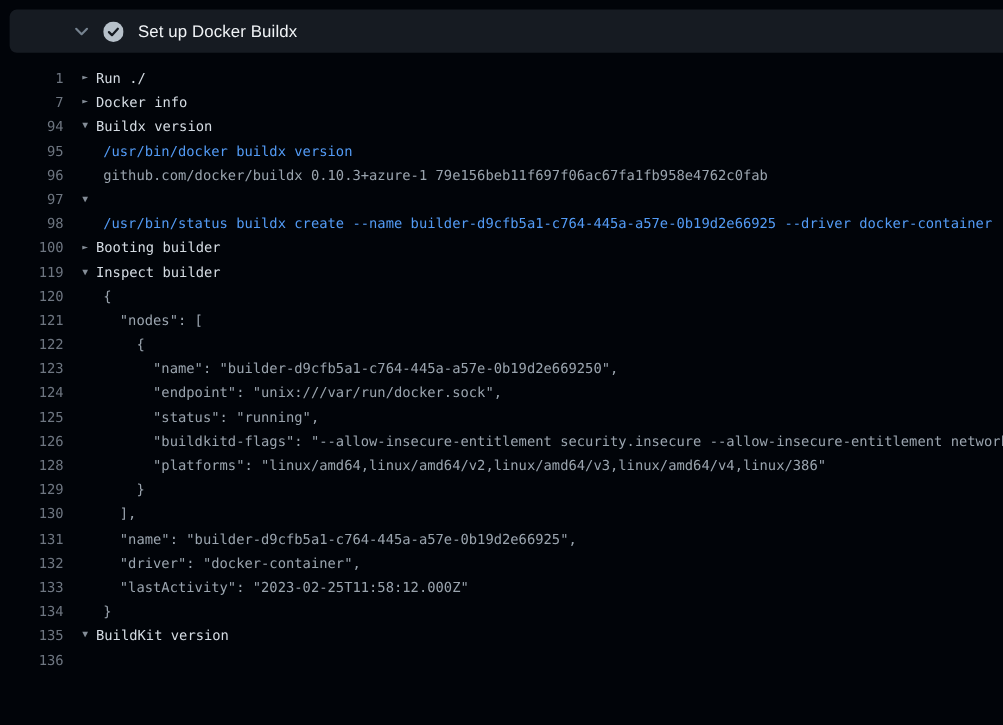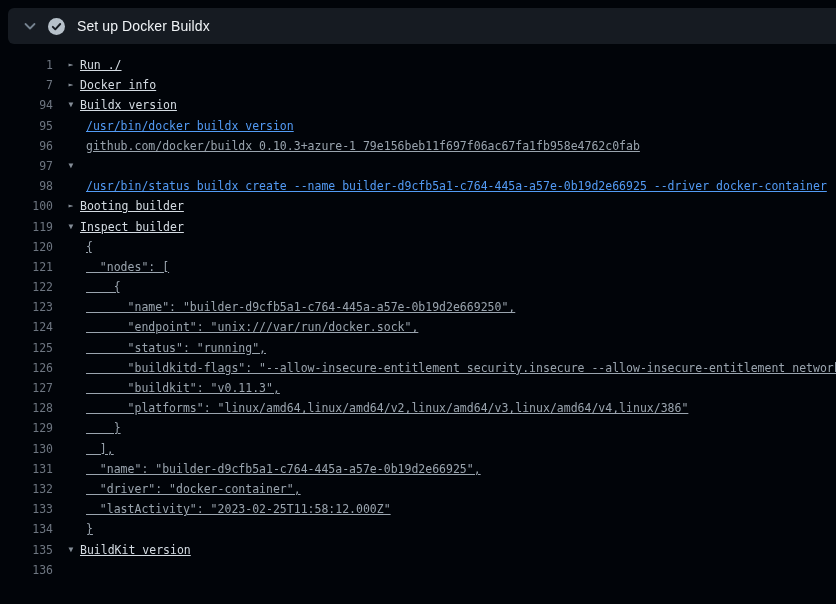--- a/index.html
+++ b/index.html
@@ -24,20 +24,21 @@
   }
   .step-header {
     position: absolute;
     left: 8px; top: 8px;
     width: 828px; height: 36px;
     background: var(--header-bg);
     border-radius: 6px 0 0 6px;
     display: flex;
     align-items: center;
     cursor: pointer;
+    padding-left: 38px;
   }
   .chevron-wrap {
     margin-left: 14px;
     width: 16px; height: 16px;
     display: flex; align-items: center; justify-content: center;
     flex: 0 0 auto;
   }
   .check-wrap {
     margin-left: 10px;
     width: 17px; height: 17px;
@@ -77,21 +78,20 @@
     width: 16px;
     text-align: center;
     font-size: 8px;
     color: var(--marker-fg);
     display: none;
   }
   .row .text {
     position: absolute;
     left: 86px; top: 0;
     white-space: pre;
-    text-decoration: underline;
   }
   .row.group .marker { display: block; }
   .row.group .text { left: 80px; color: var(--group-fg); }
   .row.group { cursor: pointer; }
   .row.command .text { color: var(--command-fg); }
   .row.output .text { color: var(--output-fg); }
 </style>
 </head>
 <body>
 
@@ -184,25 +184,20 @@
     <span class="num">125</span>
     
     <span class="text">      "status": "running",</span>
   </div>
     <div class="row output">
     <span class="num">126</span>
     
     <span class="text">      "buildkitd-flags": "--allow-insecure-entitlement security.insecure --allow-insecure-entitlement network.host",</span>
   </div>
     <div class="row output">
-    <span class="num">127</span>
-    
-    <span class="text">      "buildkit": "v0.11.3",</span>
-  </div>
-    <div class="row output">
     <span class="num">128</span>
     
     <span class="text">      "platforms": "linux/amd64,linux/amd64/v2,linux/amd64/v3,linux/amd64/v4,linux/386"</span>
   </div>
     <div class="row output">
     <span class="num">129</span>
     
     <span class="text">    }</span>
   </div>
     <div class="row output">

